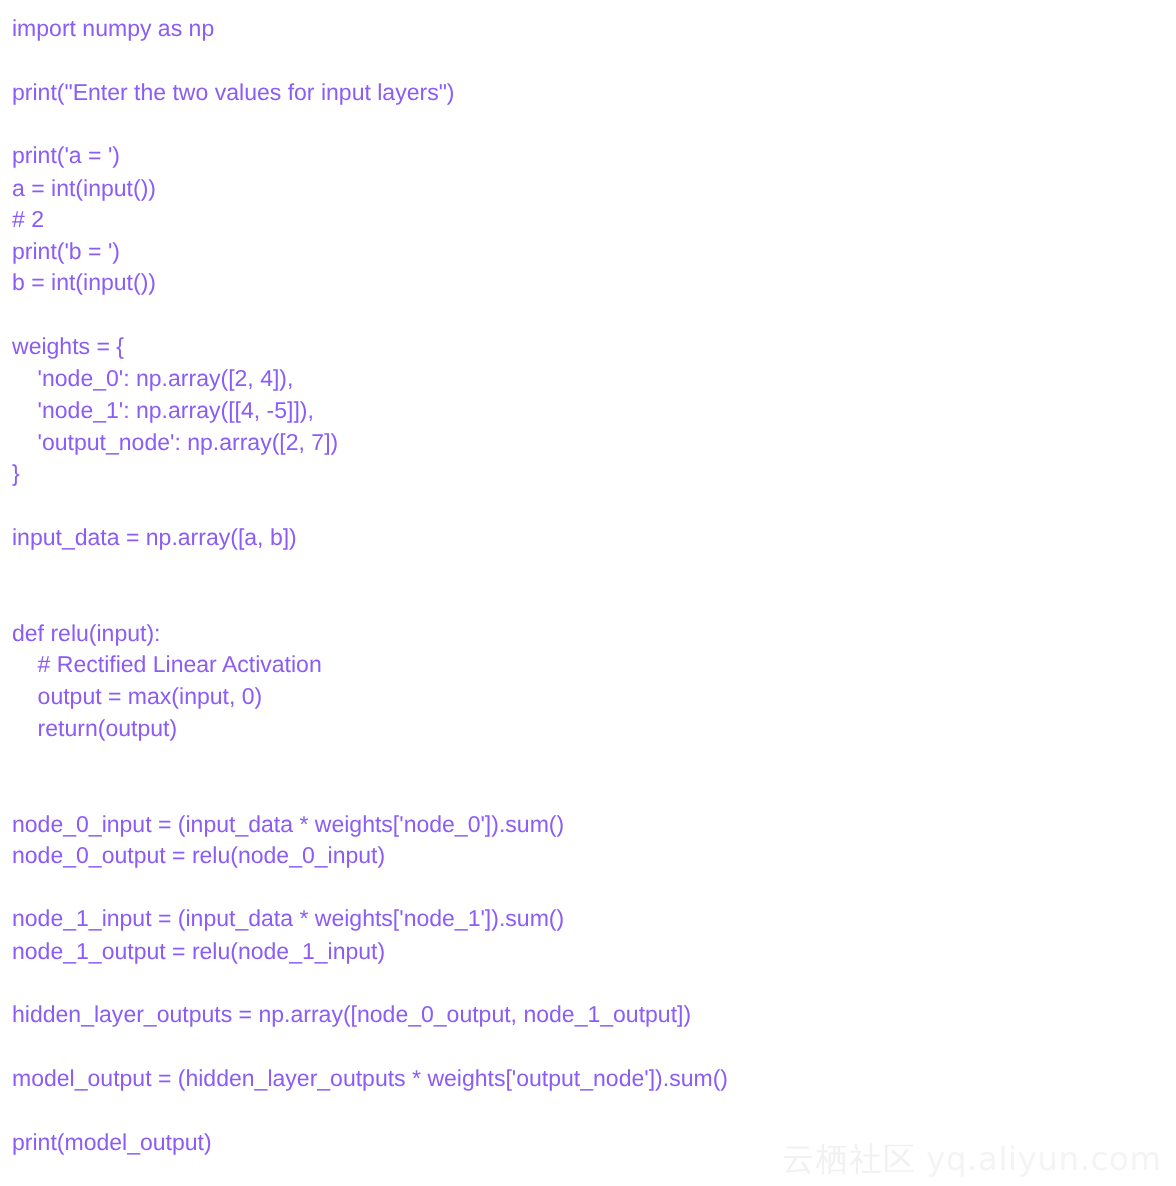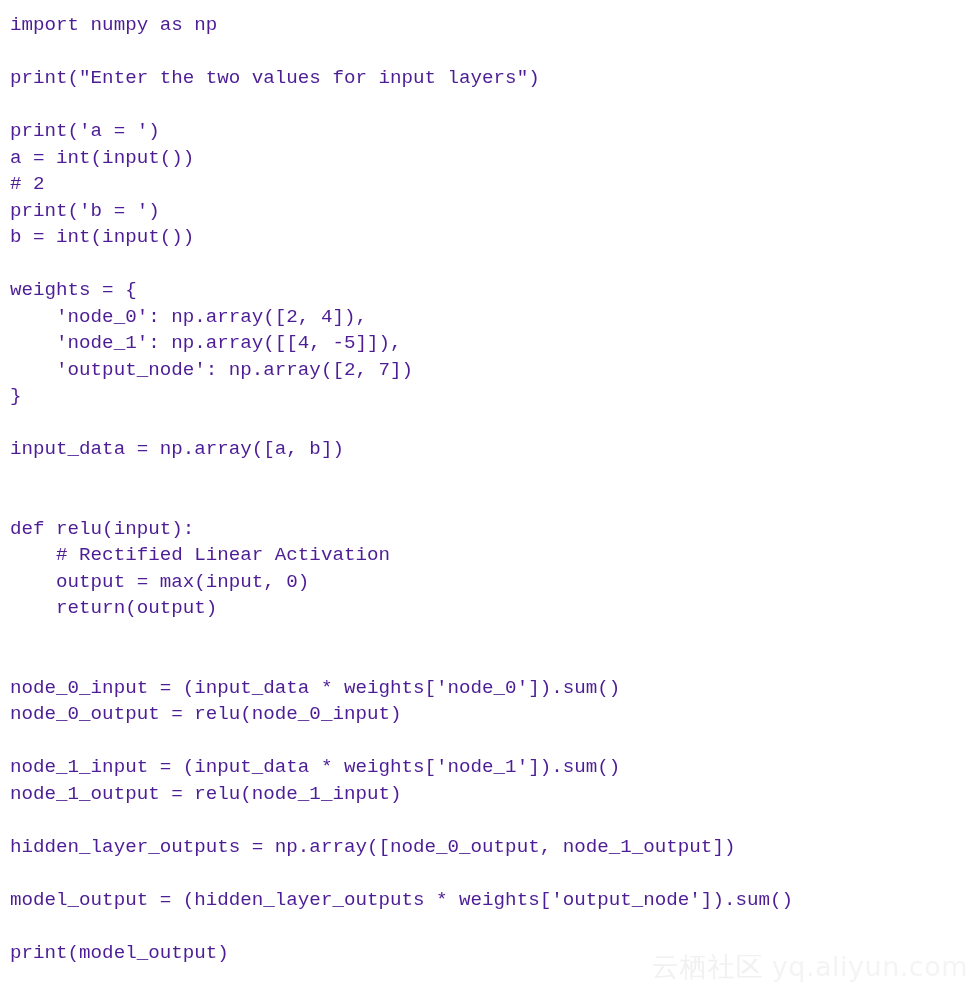--- a/index.html
+++ b/index.html
@@ -20,25 +20,25 @@
     height: 988px;
     background: #ffffff;
   }
   .code-block {
     position: absolute;
     left: 10px;
     top: 12px;
     width: 960px;
     margin: 0;
     padding: 0;
-    font-family: Liberation Mono, monospace;
+    font-family: Liberation Sans, sans-serif;
     font-size: 19.2px;
     line-height: 26.5px;
     letter-spacing: 0px;
-    color: #4c1d95;
+    color: #8b5cf6;
     white-space: pre;
     font-weight: 500;
     -webkit-font-smoothing: antialiased;
   }
   .code-line {
     display: block;
     height: 26.5px;
     white-space: pre;
     min-height: 26.5px;
   }

